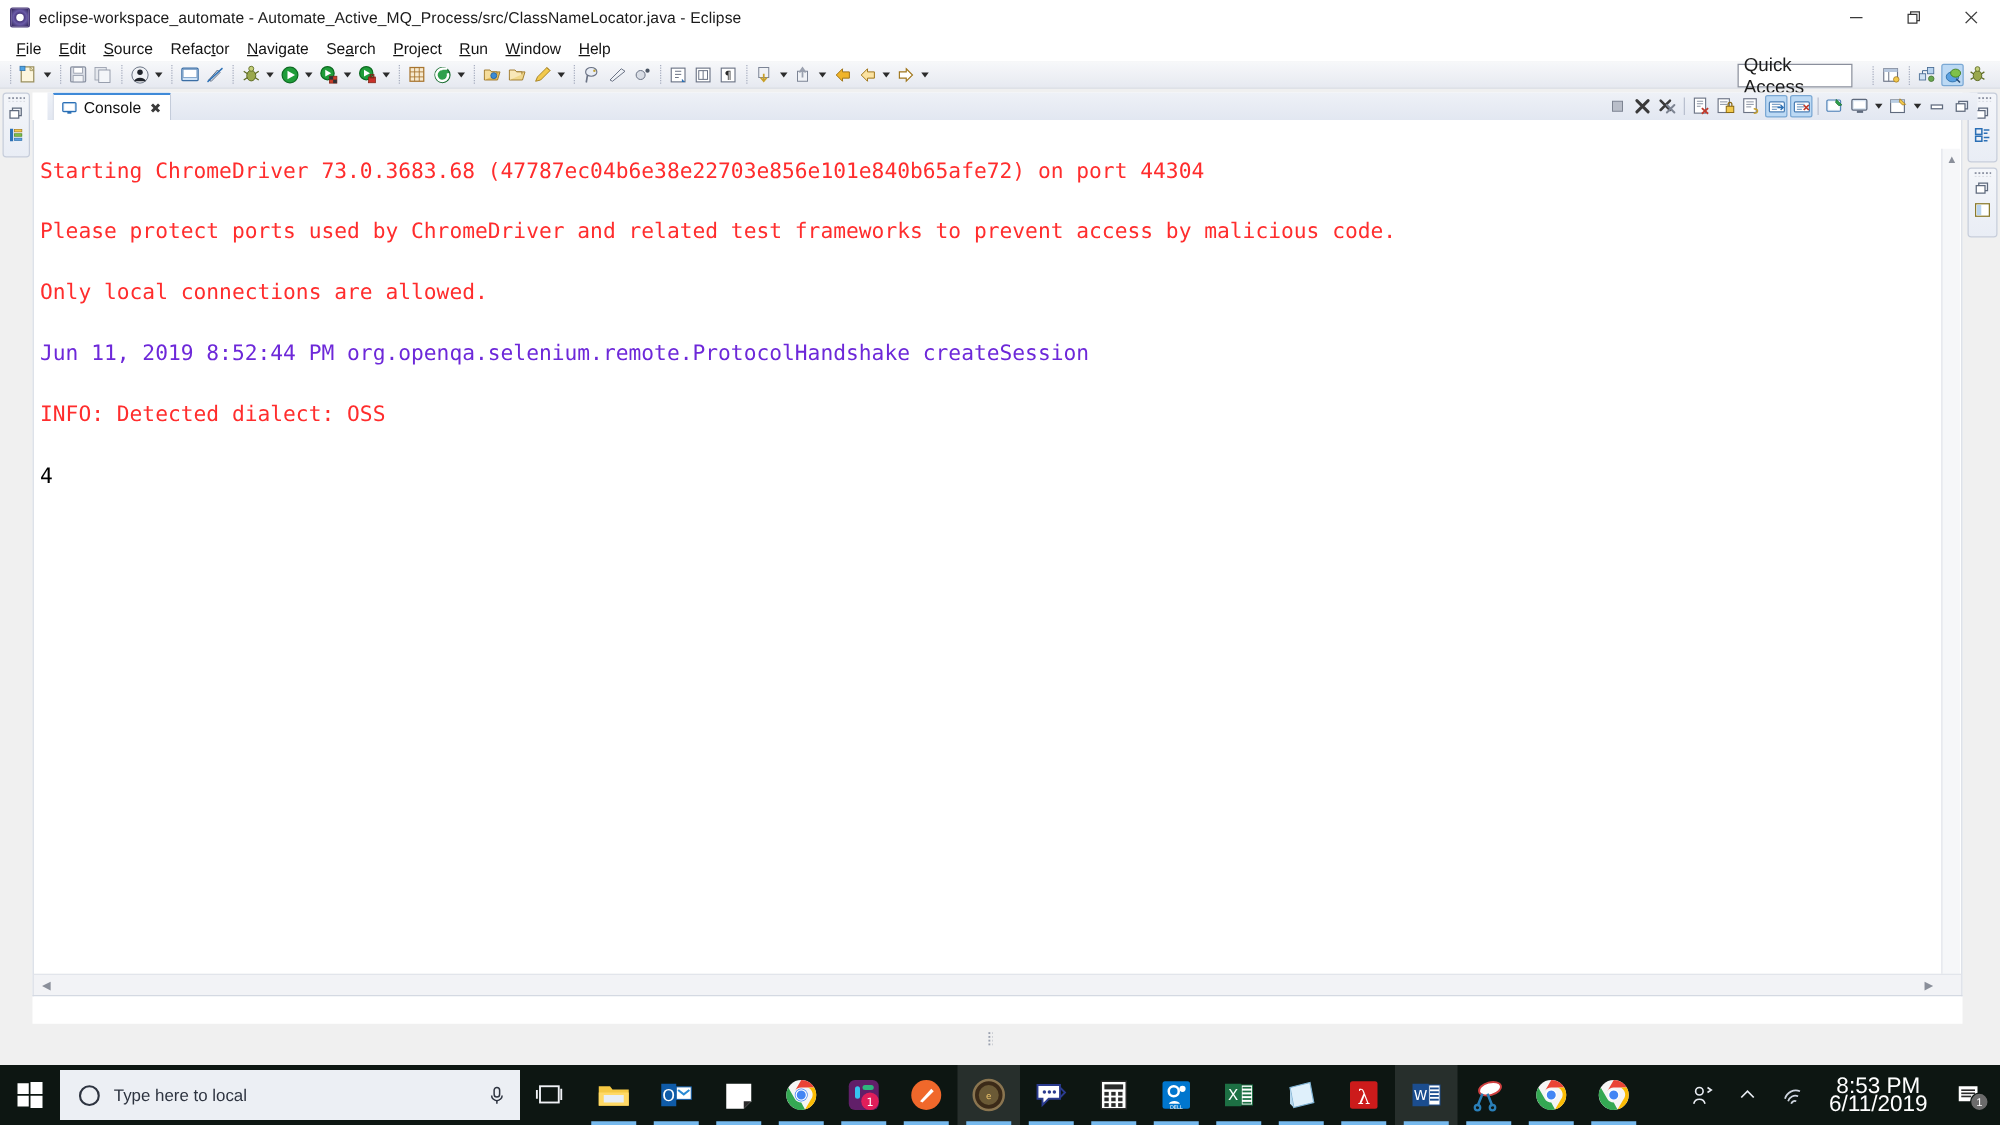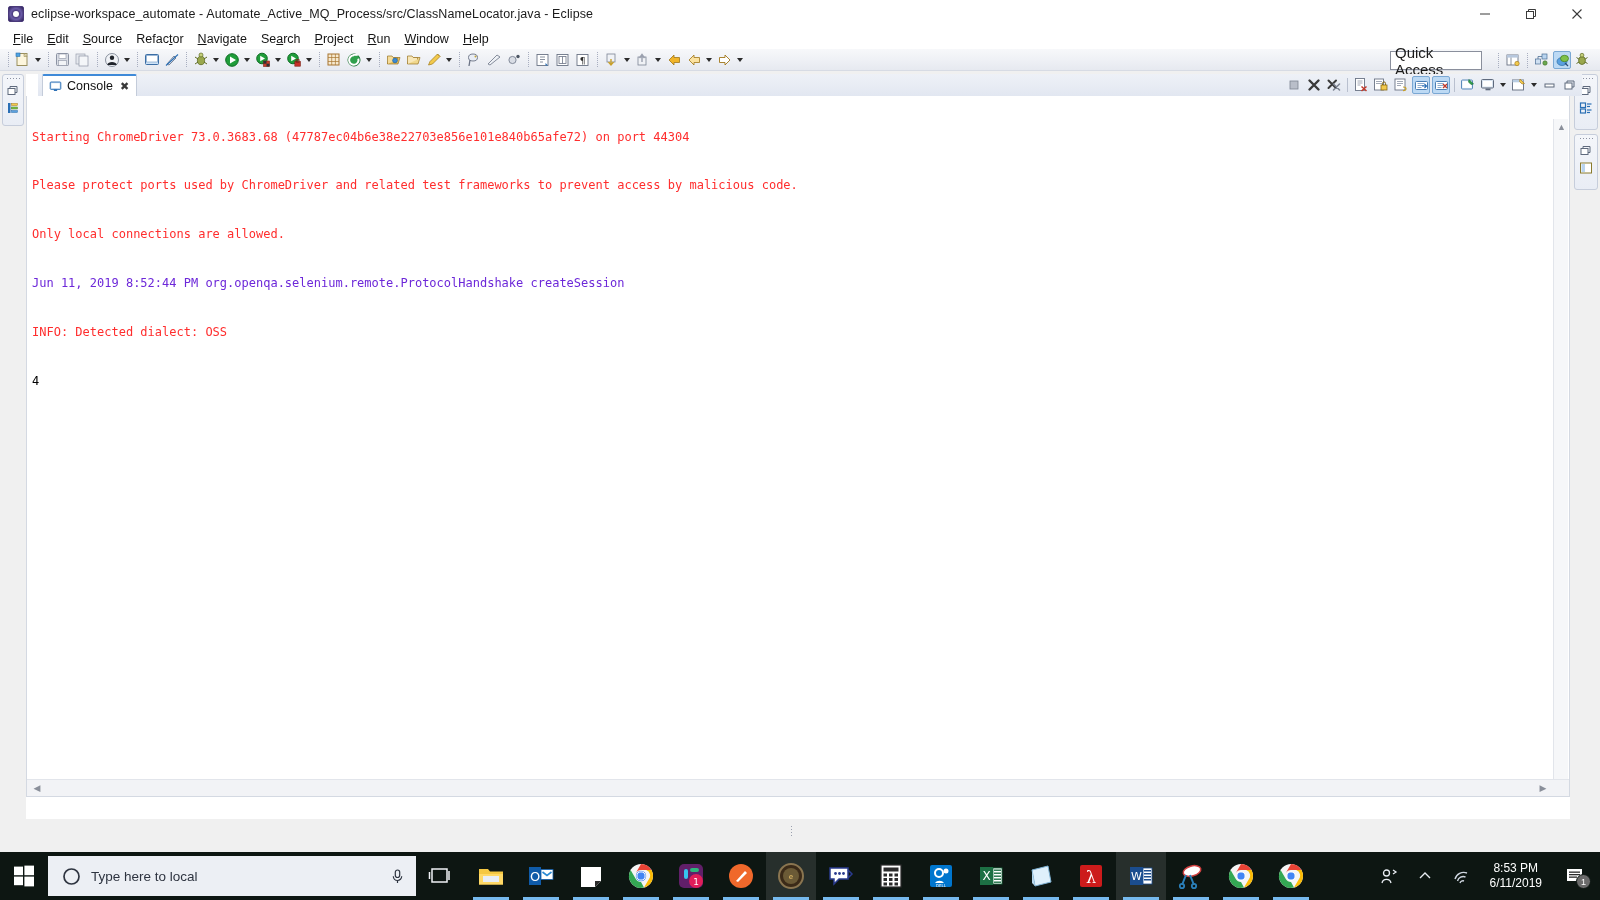--- a/index.html
+++ b/index.html
@@ -139,21 +139,21 @@
     background: #ffffff; border: 1px solid #d4d9e2; border-top: none;
     overflow: hidden;
   }
   .console-header {
     font-family: "Liberation Sans", sans-serif;
     font-size: 12.5px; color: #101010;
     padding: 3px 0 1px 5px; white-space: nowrap;
   }
   .console-lines {
     font-family: "DejaVu Sans Mono", monospace;
-    font-size: 12px; line-height: 16.3px;
+    font-size: 17px; line-height: 16.3px;
     padding-left: 5px; white-space: pre;
   }
   .cline { white-space: pre; }
 
   .vscroll {
     position: absolute; right: 1px; top: 23px; width: 15px; height: 699px;
     background: #f6f7f9; border-left: 1px solid #e2e5eb;
   }
   .vs-arrow { width: 15px; height: 15px; display: flex; align-items: center; justify-content: center; color: #8a8f9a; font-size: 9px; }
   .vs-arrow.top { position: absolute; top: 0; }
@@ -190,21 +190,21 @@
     position: relative;
   }
   .tb-app.active { background: rgba(255,255,255,0.11); }
   .tb-app .underline {
     position: absolute; bottom: 0px; left: 7px; width: 36px; height: 3px; background: #76b9ed;
   }
   .tb-app .icon { width: 30px; height: 30px; position: relative; }
   .tb-app .icon svg { display: block; width: 30px; height: 30px; }
   .tray { margin-left: auto; display: flex; align-items: center; height: 48px; padding-right: 4px; gap: 2px; }
   .tray-item { width: 34px; height: 48px; display: flex; align-items: center; justify-content: center; color: #e8ecf2; }
-  .clock { color: #ffffff; font-size: 12px; text-align: center; line-height: 15px; padding: 0 10px; }
+  .clock { color: #ffffff; font-size: 18px; text-align: center; line-height: 15px; padding: 0 10px; }
   .notif { width: 42px; height: 48px; display: flex; align-items: center; justify-content: center; position: relative; }
   .notif-badge {
     position: absolute; right: 5px; bottom: 11px;
     width: 15px; height: 15px; border-radius: 50%;
     background: #6b6b6b; color: #fff; font-size: 9px;
     display: flex; align-items: center; justify-content: center;
     border: 1px solid #0d1612;
   }
 </style>
 </head>

